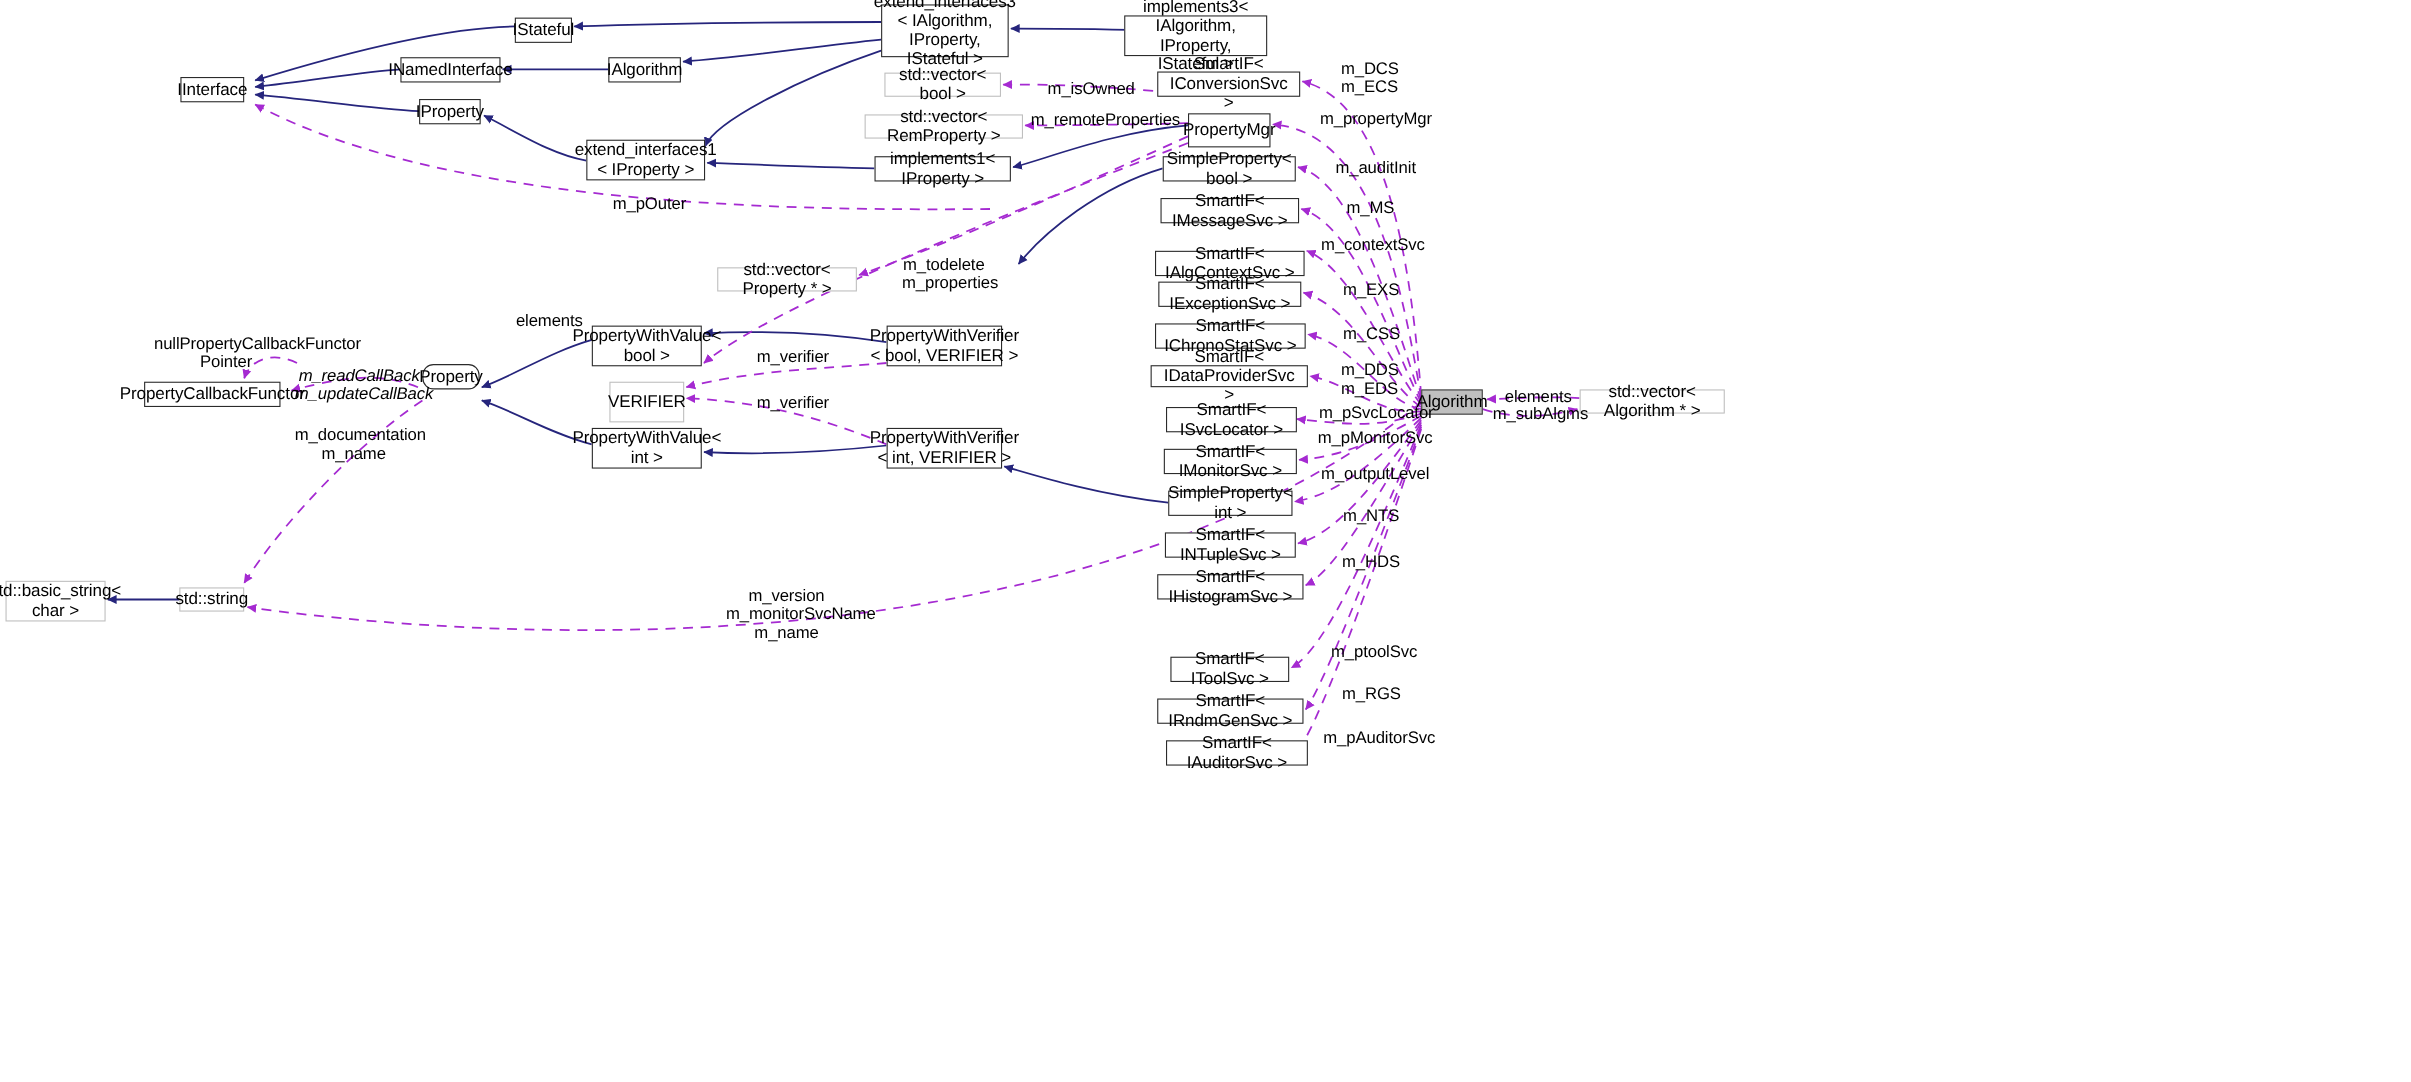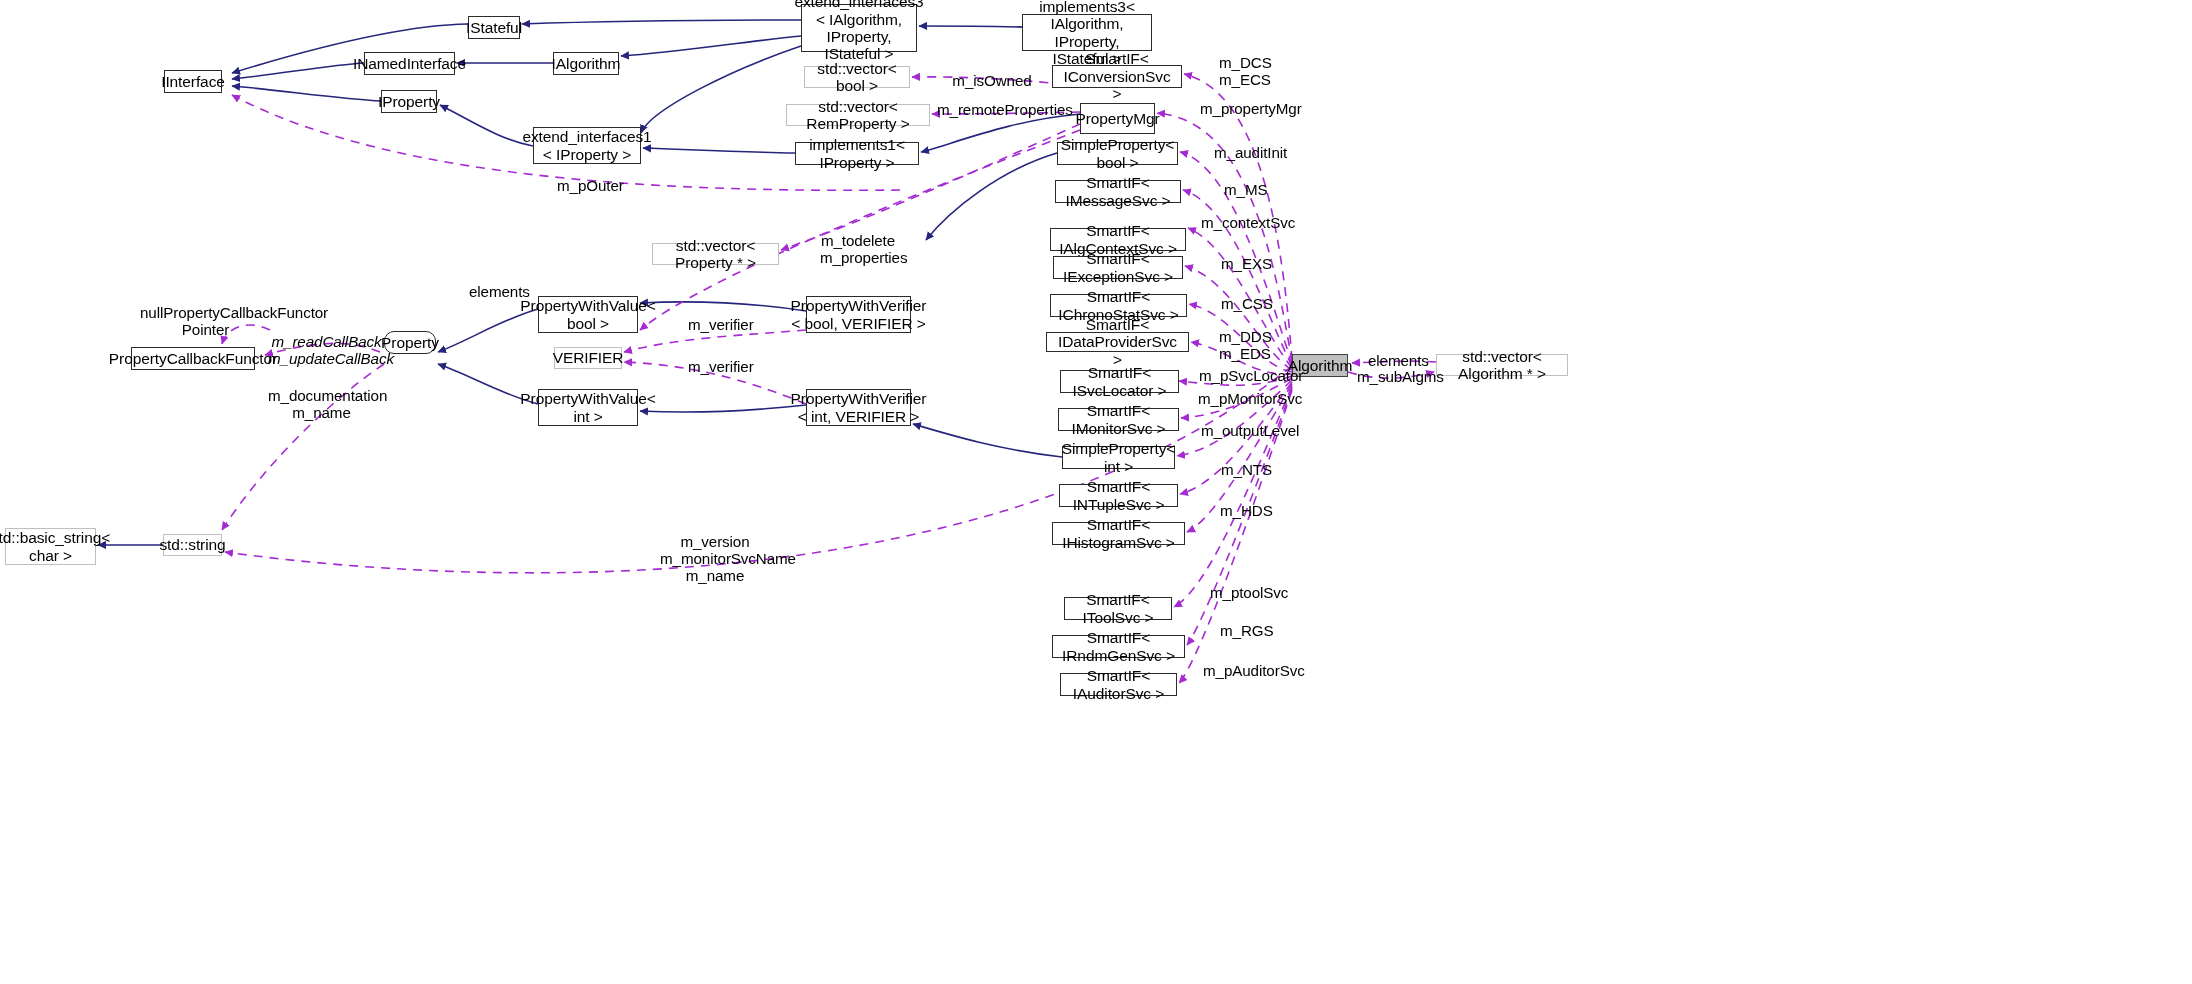--- a/index.html
+++ b/index.html
@@ -109,30 +109,30 @@
       <div class="node solid" style="left: 1053px; top: 256px; width: 130px; height: 23px;">SmartIF&lt; IExceptionSvc &gt;</div>
       <div class="node solid" style="left: 1050px; top: 294px; width: 137px; height: 23px;">SmartIF&lt; IChronoStatSvc &gt;</div>
       <div class="node solid" style="left: 1046px; top: 332px; width: 143px; height: 20px;">SmartIF&lt; IDataProviderSvc &gt;</div>
       <div class="node solid" style="left: 1060px; top: 370px; width: 119px; height: 23px;">SmartIF&lt; ISvcLocator &gt;</div>
       <div class="node solid" style="left: 1058px; top: 408px; width: 121px; height: 23px;">SmartIF&lt; IMonitorSvc &gt;</div>
       <div class="node solid" style="left: 1062px; top: 446px; width: 113px; height: 23px;">SimpleProperty&lt; int &gt;</div>
       <div class="node solid" style="left: 1059px; top: 484px; width: 119px; height: 23px;">SmartIF&lt; INTupleSvc &gt;</div>
       <div class="node solid" style="left: 1052px; top: 522px; width: 133px; height: 23px;">SmartIF&lt; IHistogramSvc &gt;</div>
       <div class="node solid" style="left: 1064px; top: 597px; width: 108px; height: 23px;">SmartIF&lt; IToolSvc &gt;</div>
       <div class="node solid" style="left: 1052px; top: 635px; width: 133px; height: 23px;">SmartIF&lt; IRndmGenSvc &gt;</div>
-      <div class="node solid" style="left: 1060px; top: 673px; width: 117px; height: 23px;">SmartIF&lt; IAuditorSvc &gt;</div>
+      <div class="node solid" style="left: 1060px; top: 673px; width: 129px; height: 23px;">SmartIF&lt; IAuditorSvc &gt;</div>
       <div class="node solid" style="left: 806px; top: 296px; width: 105px; height: 37px;">PropertyWithVerifier
 &lt; bool, VERIFIER &gt;</div>
       <div class="node solid" style="left: 806px; top: 389px; width: 105px; height: 37px;">PropertyWithVerifier
 &lt; int, VERIFIER &gt;</div>
       <div class="node solid" style="left: 538px; top: 296px; width: 100px; height: 37px;">PropertyWithValue&lt;
 bool &gt;</div>
       <div class="node solid" style="left: 538px; top: 389px; width: 100px; height: 37px;">PropertyWithValue&lt;
 int &gt;</div>
-      <div class="node faint" style="left: 554px; top: 347px; width: 68px; height: 22px;">VERIFIER</div>
+      <div class="node faint" style="left: 554px; top: 347px; width: 68px; height: 37px;">VERIFIER</div>
       <div class="node solid" style="left: 384px; top: 331px; width: 52px; height: 23px; border-radius: 10px;">Property</div>
       <div class="node solid" style="left: 131px; top: 347px; width: 124px; height: 23px;">PropertyCallbackFunctor</div>
       <div class="node faint" style="left: 163px; top: 534px; width: 59px; height: 22px;">std::string</div>
       <div class="node faint" style="left: 5px; top: 528px; width: 91px; height: 37px;">std::basic_string&lt;
 char &gt;</div>
       <div class="node focus" style="left: 1292px; top: 354px; width: 56px; height: 23px;">Algorithm</div>
       <div class="node faint" style="left: 1436px; top: 354px; width: 132px; height: 22px;">std::vector&lt; Algorithm * &gt;</div>
     </div>
   <div id="labels-layer">
       <div class="elabel" style="left: 951px; top: 72px; width: 82px;">m_isOwned</div>

